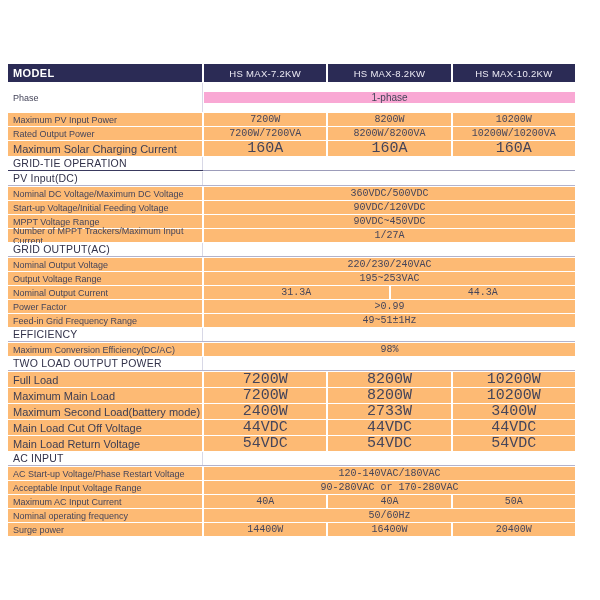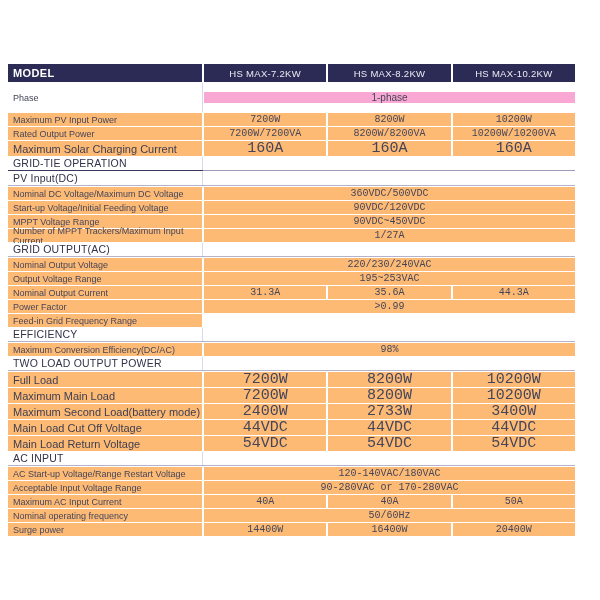--- a/index.html
+++ b/index.html
@@ -136,34 +136,36 @@
       <div class="lbl">Output Voltage Range</div>
       <div class="vals">
           <div class="cell">195~253VAC</div>
         </div>
     </div>
 
     <div class="row r-data">
       <div class="lbl">Nominal Output Current</div>
       <div class="vals">
         <div class="cell">31.3A</div>
-        <div class="cell">35.6A</div>
         <div class="cell">44.3A</div>
       </div>
     </div>
 
     <div class="row r-data">
       <div class="lbl">Power Factor</div>
       <div class="vals">
           <div class="cell">&gt;0.99</div>
         </div>
     </div>
 
     <div class="row r-data">
       <div class="lbl">Feed-in Grid Frequency Range</div>
+      <div class="vals">
+          <div class="cell">49~51±1Hz</div>
+        </div>
     </div>
 
     <div class="row r-section">
       <div class="lbl">EFFICIENCY</div>
     </div>
 
     <div class="row r-data">
       <div class="lbl">Maximum Conversion Efficiency(DC/AC)</div>
       <div class="vals">
           <div class="cell">98%</div>
@@ -218,21 +220,21 @@
         <div class="cell">54VDC</div>
       </div>
     </div>
 
 
     <div class="row r-section">
       <div class="lbl">AC INPUT</div>
     </div>
 
     <div class="row r-data">
-      <div class="lbl">AC Start-up Voltage/Range Restart Voltage</div>
+      <div class="lbl">AC Start-up Voltage/Phase Restart Voltage</div>
       <div class="vals">
           <div class="cell">120-140VAC/180VAC</div>
         </div>
     </div>
 
     <div class="row r-data">
       <div class="lbl">Acceptable Input Voltage Range</div>
       <div class="vals">
           <div class="cell">90-280VAC or 170-280VAC</div>
         </div>

